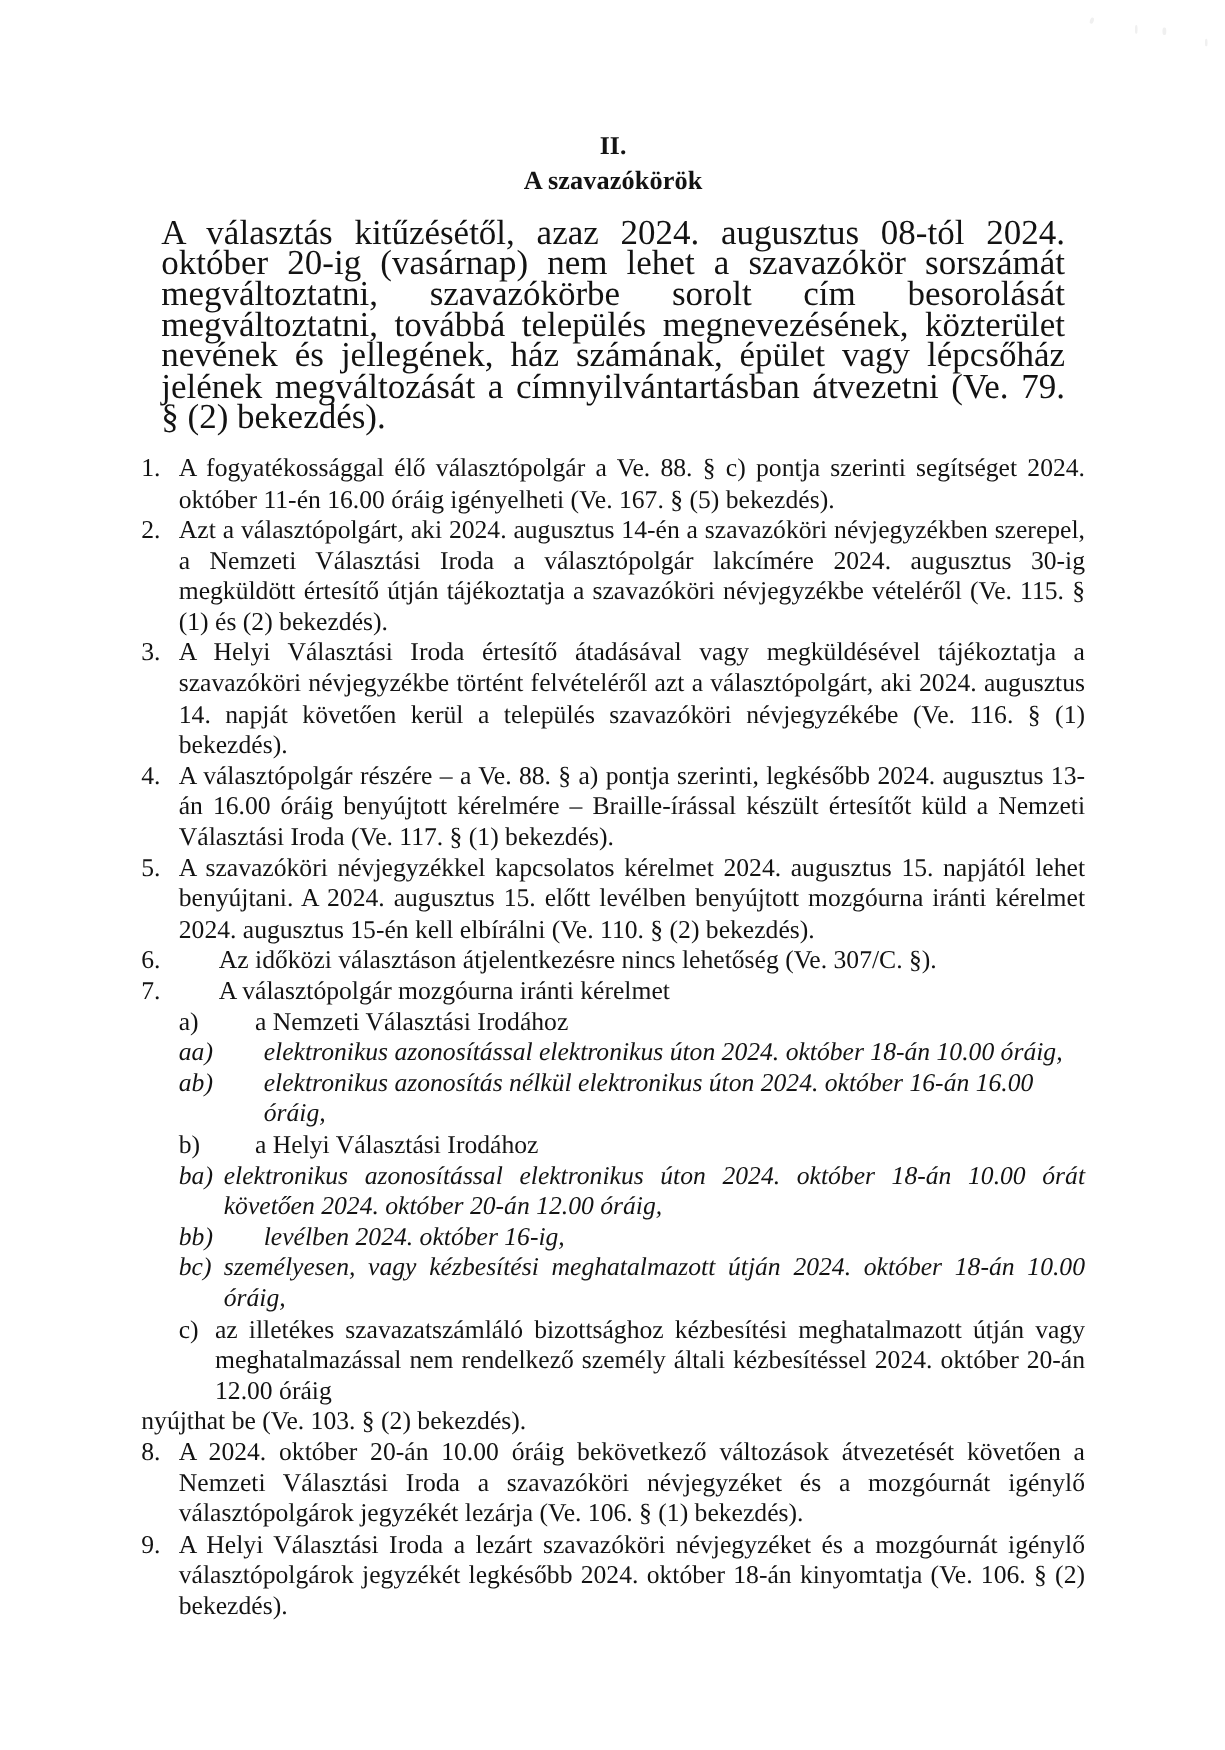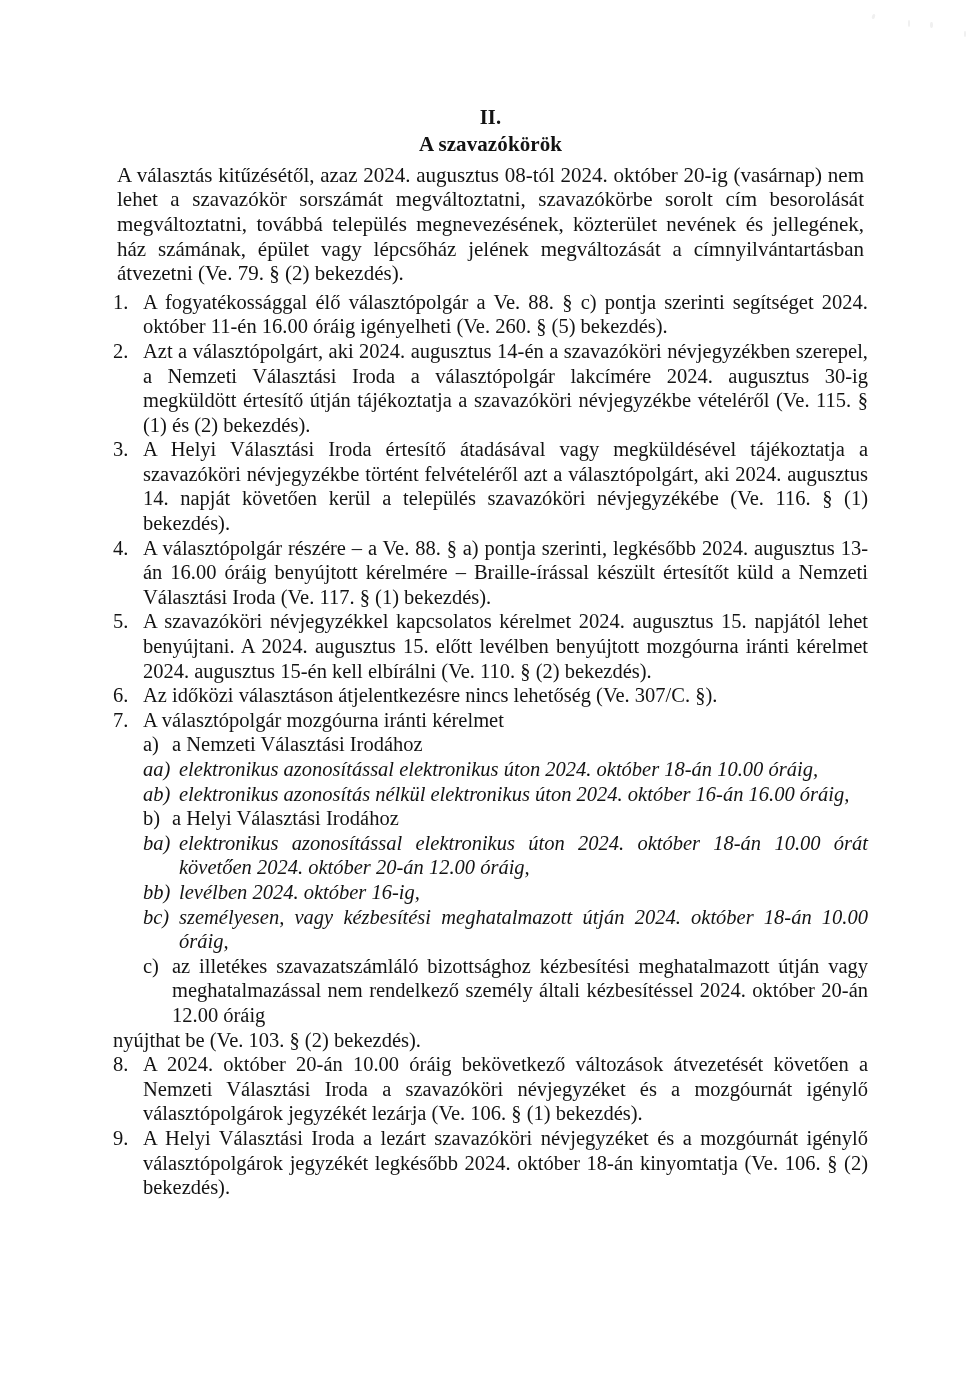--- a/index.html
+++ b/index.html
@@ -50,25 +50,25 @@
     line-height: 1.32;
     letter-spacing: 0.1px;
   }
   .heading-block .numeral { font-size: 20.5px; }
   .heading-block .title   { font-size: 21px; }
 
   .sec2-heading { padding-top: 104px; }
   .sec3-heading { padding-top: 28px; }
 
   p.body-para {
-    font-size: 21px;
+    font-size: 28px;
     line-height: 24.6px;
     text-align: justify;
     text-justify: inter-word;
-    margin: 4px;
+    margin: 16px;
     hyphens: none;
   }
 
   .intro-para { margin-top: 26px; }
 
   ol.numlist {
     list-style: none;
     margin: 0;
     padding: 0;
     font-size: 20.5px;
@@ -116,21 +116,21 @@
     top: 0;
     text-align: left;
   }
 
   .tail-line {
     margin-left: -30px;       
     text-align: left;
   }
 
   
-  .nojust { text-align: left; }
+  .nojust { text-align: left; margin-left: 32px; }
 </style>
 </head>
 <body>
 
 <div class="page">
 
   <span class="speck s1"></span>
   <span class="speck s2"></span>
   <span class="speck s3"></span>
   <span class="speck s4"></span>
@@ -141,21 +141,21 @@
       <div class="numeral">II.</div>
       <div class="title">A szavazókörök</div>
     </div>
 
     <p class="body-para intro-para">A választás kitűzésétől, azaz 2024. augusztus 08-tól 2024. október 20-ig (vasárnap) nem lehet a szavazókör sorszámát megváltoztatni, szavazókörbe sorolt cím besorolását megváltoztatni, továbbá település megnevezésének, közterület nevének és jellegének, ház számának, épület vagy lépcsőház jelének megváltozását a címnyilvántartásban átvezetni (Ve. 79. § (2) bekezdés).</p>
 
 
     <ol class="numlist numlist-a">
       <li>
         <span class="marker">1.</span>
-        <span class="li-text">A fogyatékossággal élő választópolgár a Ve. 88. § c) pontja szerinti segítséget 2024. október 11-én 16.00 óráig igényelheti (Ve. 260. § (5) bekezdés).</span>
+        <span class="li-text">A fogyatékossággal élő választópolgár a Ve. 88. § c) pontja szerinti segítséget 2024. október 11-én 16.00 óráig igényelheti (Ve. 167. § (5) bekezdés).</span>
       </li>
       <li>
         <span class="marker">2.</span>
         <span class="li-text">Azt a választópolgárt, aki 2024. augusztus 14-én a szavazóköri névjegyzékben szerepel, a Nemzeti Választási Iroda a választópolgár lakcímére 2024. augusztus 30-ig megküldött értesítő útján tájékoztatja a szavazóköri névjegyzékbe vételéről (Ve. 115. § (1) és (2) bekezdés).</span>
       </li>
       <li>
         <span class="marker">3.</span>
         <span class="li-text">A Helyi Választási Iroda értesítő átadásával vagy megküldésével tájékoztatja a szavazóköri névjegyzékbe történt felvételéről azt a választópolgárt, aki 2024. augusztus 14. napját követően kerül a település szavazóköri névjegyzékébe (Ve. 116. § (1) bekezdés).</span>
       </li>
       <li>

